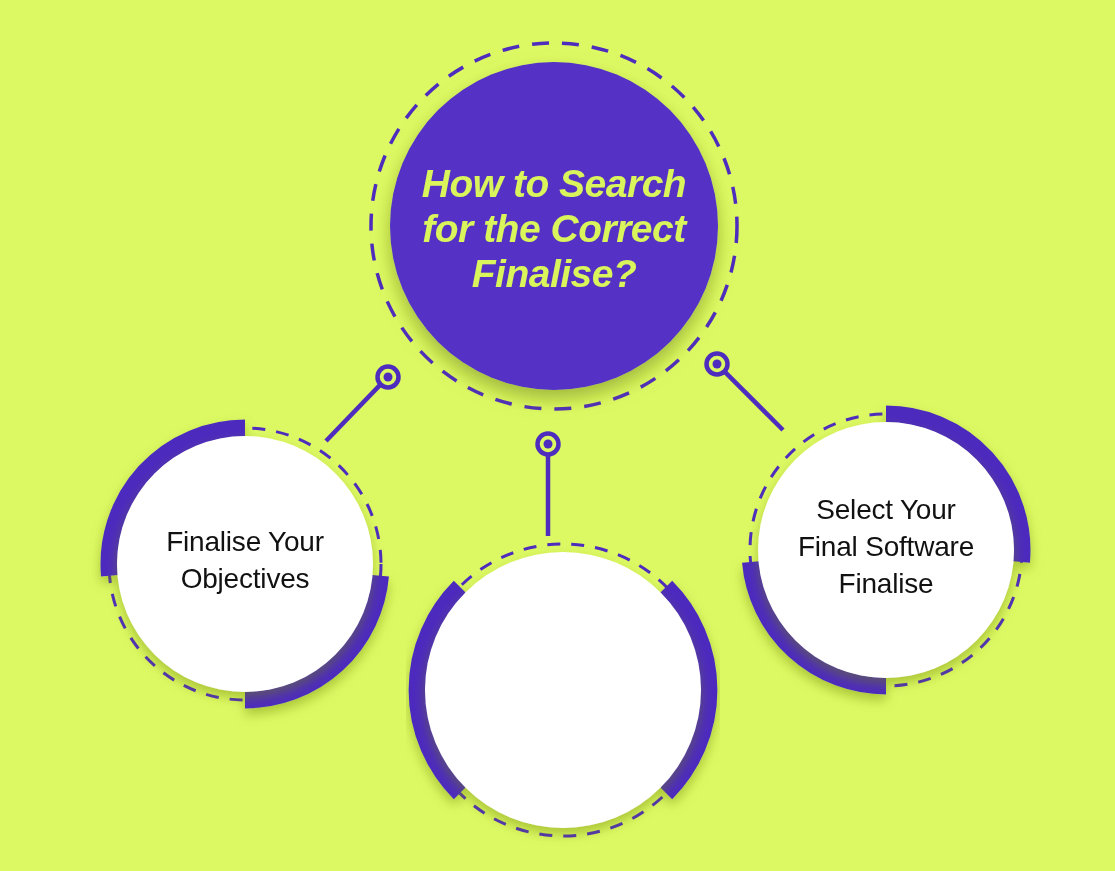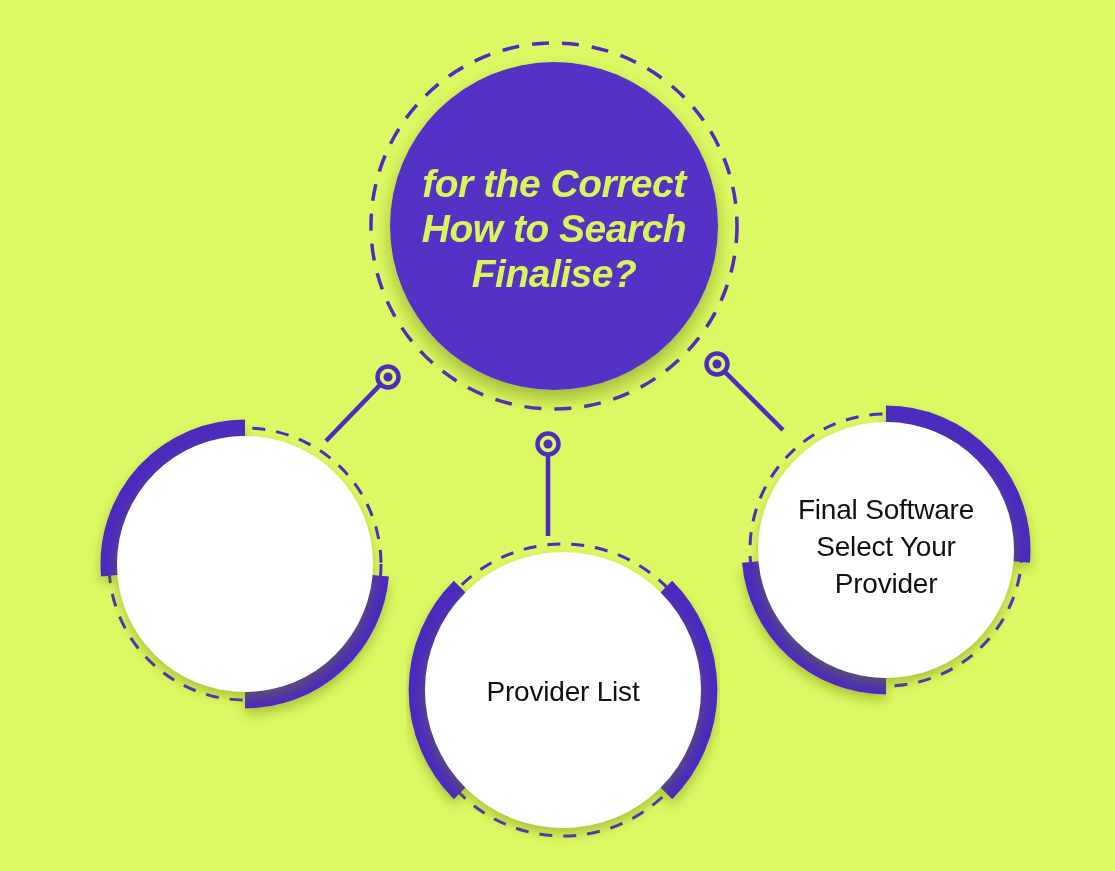--- a/index.html
+++ b/index.html
@@ -96,29 +96,32 @@
 
     <g>
       <circle class="dash-ring" cx="886" cy="550" r="136"></circle>
       <path class="arc" d="M 886 414 A 136 136 0 0 1 1021.5 561.9" filter="url(#f-node)"></path>
       <path class="arc" d="M 886 686 A 136 136 0 0 1 750.5 561.9" filter="url(#f-node)"></path>
       <circle class="node-circle" cx="886" cy="550" r="128" filter="url(#f-node)"></circle>
     </g>
   </svg>
 
   <div class="hub-title">
+    <div>How to Search</div>
     <div>for the Correct</div>
-    <div>How to Search</div>
     <div>Finalise?</div>
   </div>
 
+  <div class="node-label label-finalise">
+    <div>Finalise Your</div>
+    <div>Objectives</div>
+  </div>
 
   <div class="node-label label-list">
-    <div>Provider List</div>
   </div>
 
   <div class="node-label label-select">
+    <div>Select Your</div>
     <div>Final Software</div>
-    <div>Select Your</div>
-    <div>Provider</div>
+    <div>Finalise</div>
   </div>
 
 </div>
 
 </body></html>

